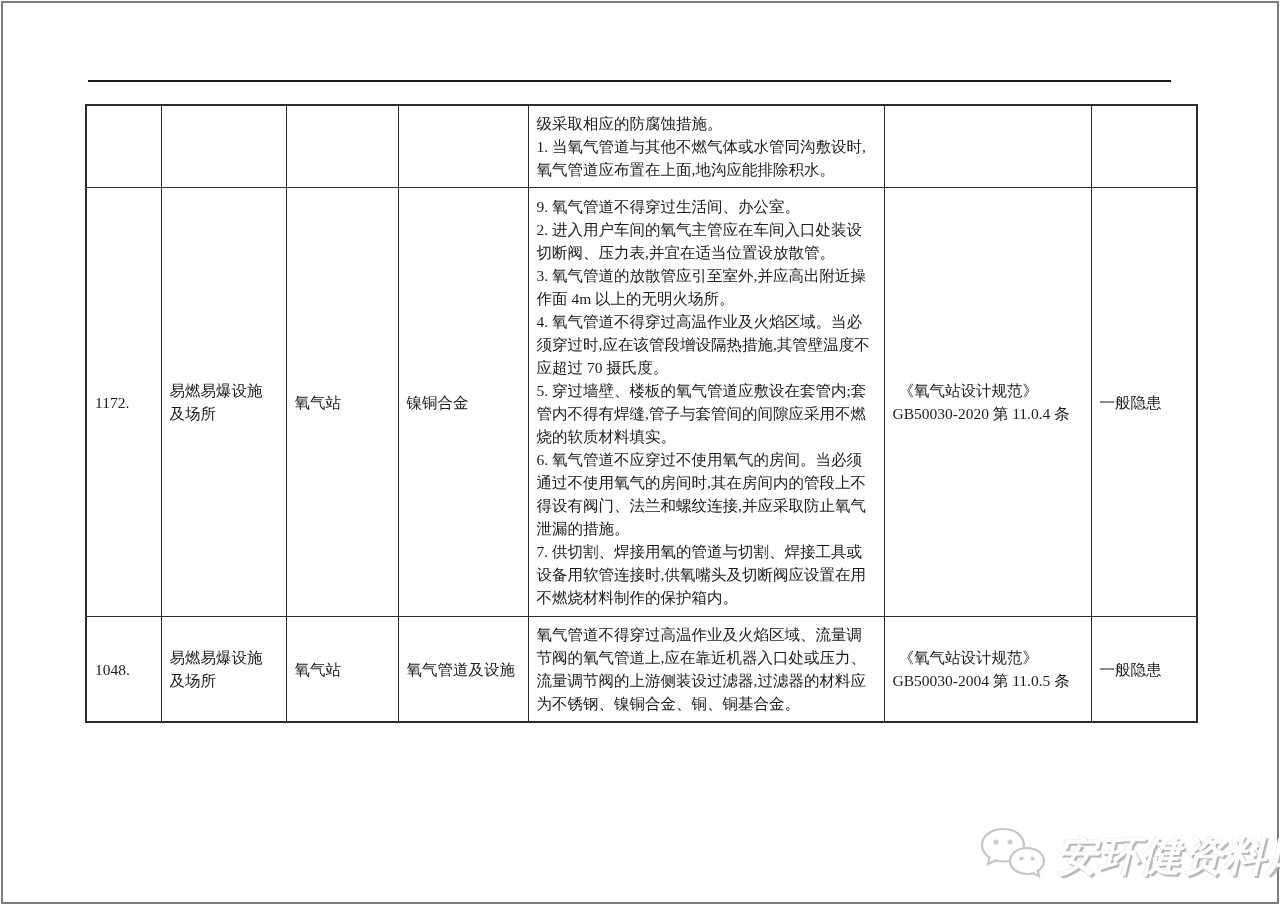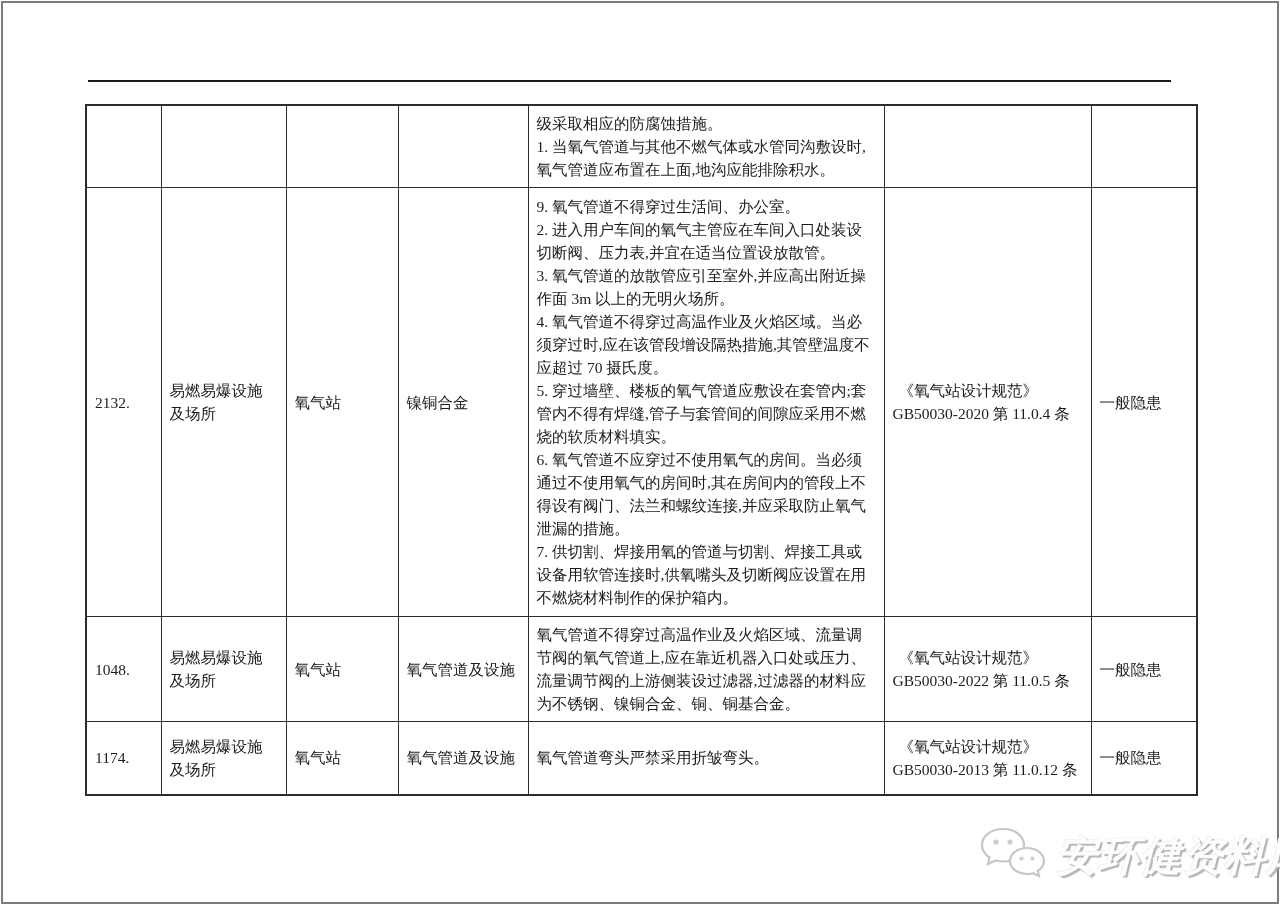--- a/index.html
+++ b/index.html
@@ -72,28 +72,28 @@
       <td></td>
       <td class="cell-desc">
         <div class="desc-line">级采取相应的防腐蚀措施。</div>
         <div class="desc-line">1. 当氧气管道与其他不燃气体或水管同沟敷设时,氧气管道应布置在上面,地沟应能排除积水。</div>
       </td>
       <td class="cell-basis"></td>
       <td></td>
     </tr>
 
     <tr style="height:429px;">
-      <td class="cell-id">2132.</td>
+      <td class="cell-id">1172.</td>
       <td>易燃易爆设施及场所</td>
       <td>氧气站</td>
       <td>镍铜合金</td>
       <td class="cell-desc">
         <div class="desc-line">9. 氧气管道不得穿过生活间、办公室。</div>
         <div class="desc-line">2. 进入用户车间的氧气主管应在车间入口处装设切断阀、压力表,并宜在适当位置设放散管。</div>
-        <div class="desc-line">3. 氧气管道的放散管应引至室外,并应高出附近操作面 3m 以上的无明火场所。</div>
+        <div class="desc-line">3. 氧气管道的放散管应引至室外,并应高出附近操作面 4m 以上的无明火场所。</div>
         <div class="desc-line">4. 氧气管道不得穿过高温作业及火焰区域。当必须穿过时,应在该管段增设隔热措施,其管壁温度不应超过 70 摄氏度。</div>
         <div class="desc-line">5. 穿过墙壁、楼板的氧气管道应敷设在套管内;套管内不得有焊缝,管子与套管间的间隙应采用不燃烧的软质材料填实。</div>
         <div class="desc-line">6. 氧气管道不应穿过不使用氧气的房间。当必须通过不使用氧气的房间时,其在房间内的管段上不得设有阀门、法兰和螺纹连接,并应采取防止氧气泄漏的措施。</div>
         <div class="desc-line">7. 供切割、焊接用氧的管道与切割、焊接工具或设备用软管连接时,供氧嘴头及切断阀应设置在用不燃烧材料制作的保护箱内。</div>
       </td>
       <td class="cell-basis">
         <div class="basis-line1">《氧气站设计规范》</div>
         <div>GB50030-2020 第 11.0.4 条</div>
       </td>
       <td>一般隐患</td>
@@ -102,39 +102,25 @@
     <tr style="height:93px;">
       <td class="cell-id">1048.</td>
       <td>易燃易爆设施及场所</td>
       <td>氧气站</td>
       <td>氧气管道及设施</td>
       <td class="cell-desc">
         <div class="desc-line">氧气管道不得穿过高温作业及火焰区域、流量调节阀的氧气管道上,应在靠近机器入口处或压力、流量调节阀的上游侧装设过滤器,过滤器的材料应为不锈钢、镍铜合金、铜、铜基合金。</div>
       </td>
       <td class="cell-basis">
         <div class="basis-line1">《氧气站设计规范》</div>
-        <div>GB50030-2022 第 11.0.5 条</div>
+        <div>GB50030-2004 第 11.0.5 条</div>
       </td>
       <td>一般隐患</td>
     </tr>
 
-    <tr style="height:73px;">
-      <td class="cell-id">1174.</td>
-      <td>易燃易爆设施及场所</td>
-      <td>氧气站</td>
-      <td>氧气管道及设施</td>
-      <td class="cell-desc center">
-        <div class="desc-line">氧气管道弯头严禁采用折皱弯头。</div>
-      </td>
-      <td class="cell-basis">
-        <div class="basis-line1">《氧气站设计规范》</div>
-        <div>GB50030-2013 第 11.0.12 条</div>
-      </td>
-      <td>一般隐患</td>
-    </tr>
   </tbody>
     </table>
 
   <div class="watermark">
     <span class="wm-icon">
       <svg width="68" height="62" viewBox="0 0 68 62">
         <g fill="#ffffff" stroke="#c6c6c6" stroke-width="2.2">
           <path d="M25 6 C13 6 4 13 4 22 c0 5 3 9.5 7.5 12.5 L10 41 l7.5-3.5 c2.3.6 4.9 1 7.5 1 12 0 21-7 21-16.3 C46 13 37 6 25 6 Z"></path>
           <path d="M49 25 c-9.5 0-17 5.8-17 13 0 7.2 7.5 13 17 13 2.1 0 4.2-.3 6-.8 L61 53 l-1.2-5.2 C63.6 45.4 66 42 66 38 66 30.8 58.5 25 49 25 Z"></path>
         </g>

